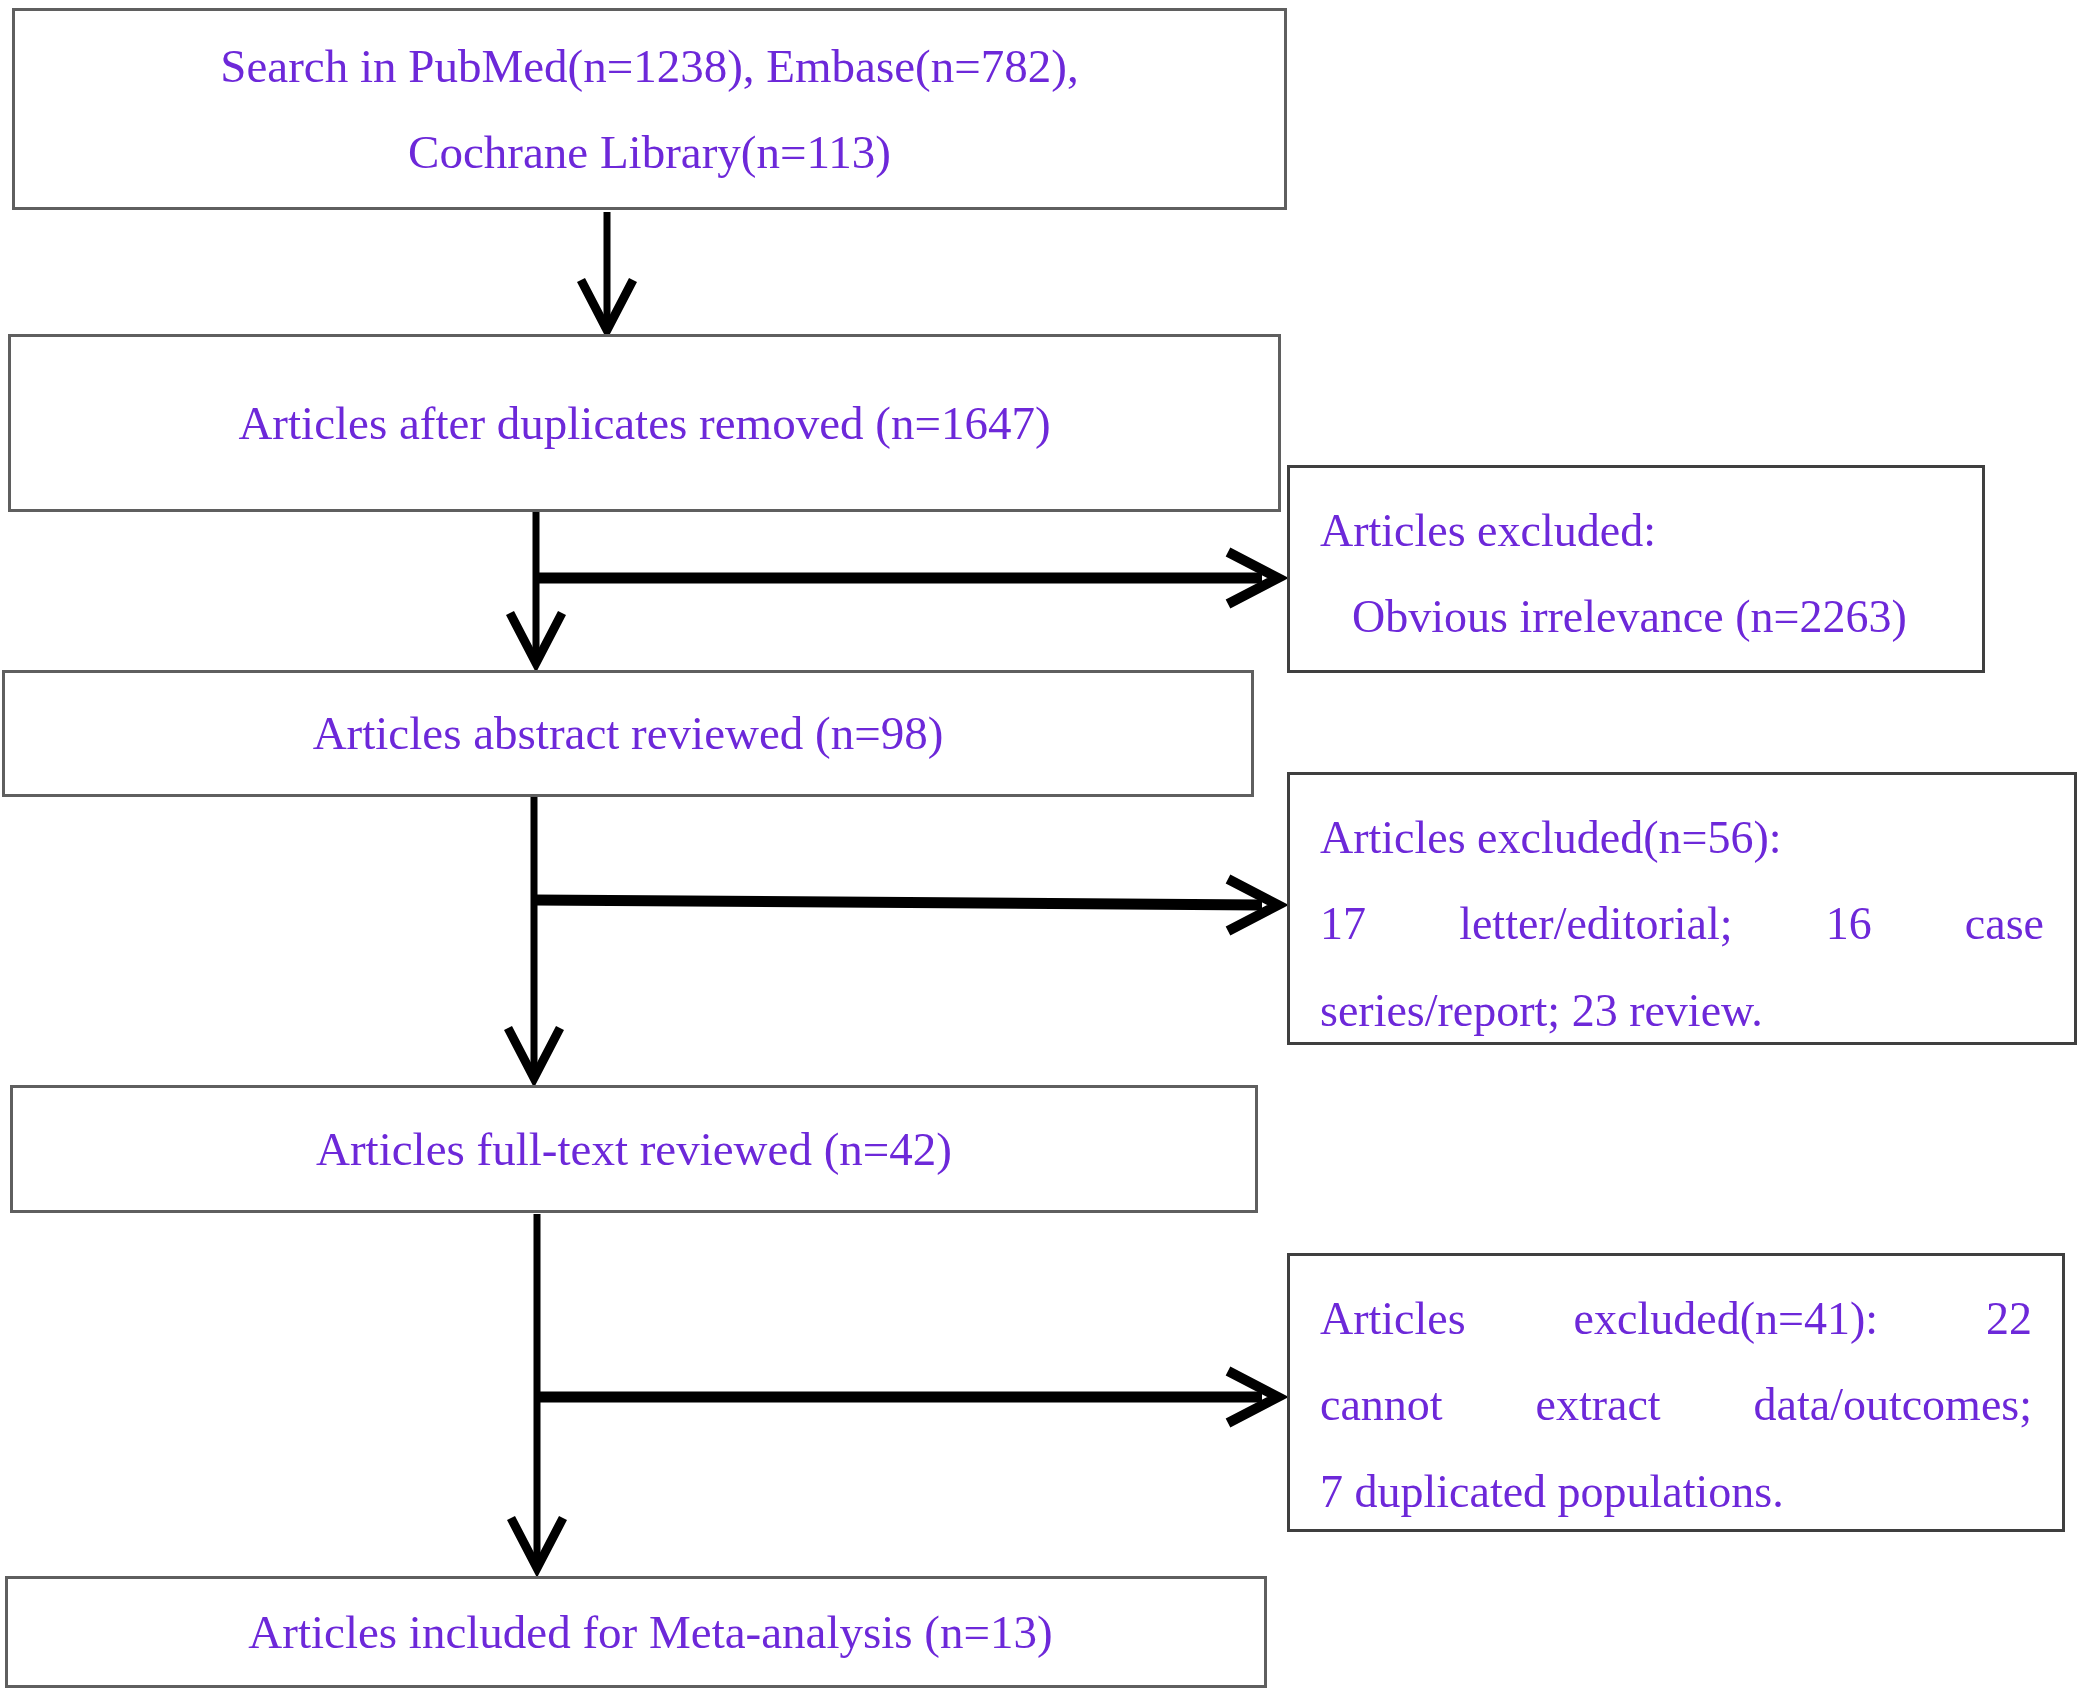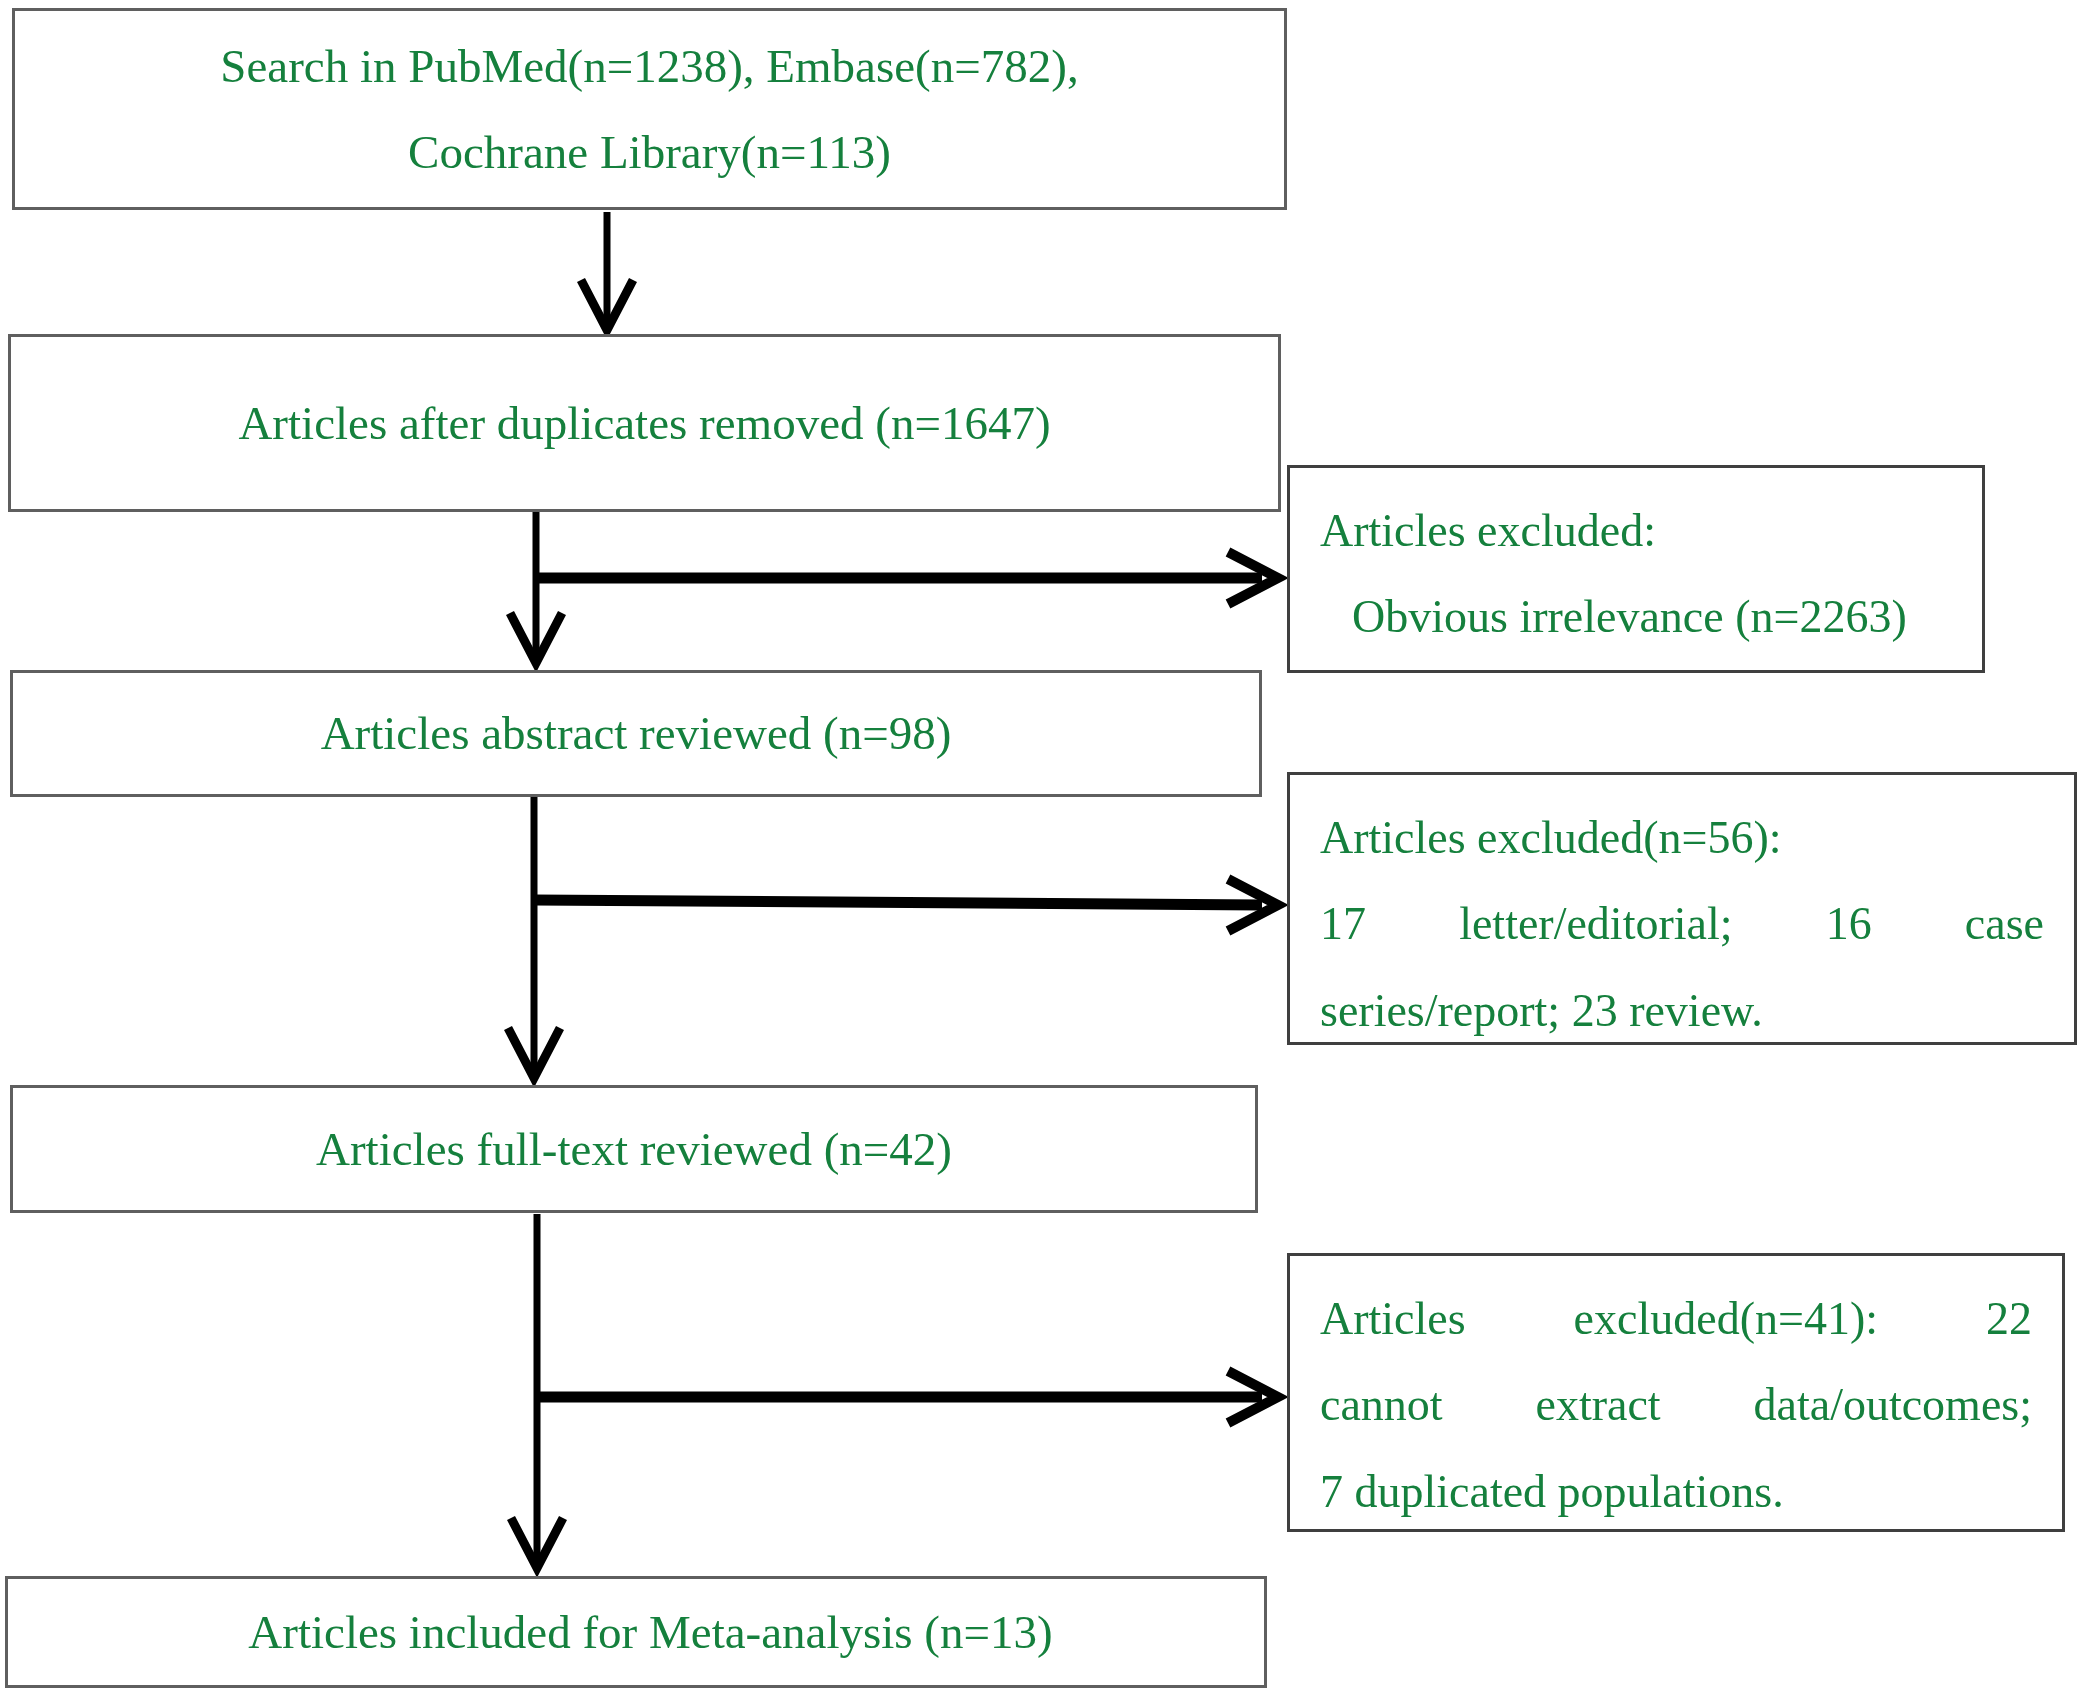--- a/index.html
+++ b/index.html
@@ -2,21 +2,21 @@
 <html><head>
 <meta charset="utf-8">
 <style>
   html, body { margin: 0; padding: 0; background: #ffffff; }
   .canvas {
     position: relative;
     width: 2083px;
     height: 1695px;
     background: #ffffff;
     font-family: "Liberation Serif", "DejaVu Serif", serif;
-    color: #15803d;
+    color: #6d28d9;
     overflow: hidden;
   }
   svg.arrows {
     position: absolute;
     left: 0; top: 0;
     width: 2083px; height: 1695px;
     z-index: 1;
   }
   .box {
     position: absolute;
@@ -97,21 +97,21 @@
 
   <div class="box box1-gap" style="left:12px; top:8px; width:1275px; height:202px;">
     <span class="bline">Search in PubMed(n=1238), Embase(n=782),</span>
     <span class="bline">Cochrane Library(n=113)</span>
   </div>
 
   <div class="box" style="left:8px; top:334px; width:1273px; height:178px;">
     <span class="bline">Articles after duplicates removed (n=1647)</span>
   </div>
 
-  <div class="box" style="left:10px; top:670px; width:1252px; height:127px;">
+  <div class="box" style="left:2px; top:670px; width:1252px; height:127px;">
     <span class="bline">Articles abstract reviewed (n=98)</span>
   </div>
 
   <div class="box" style="left:10px; top:1085px; width:1248px; height:128px;">
     <span class="bline">Articles full-text reviewed (n=42)</span>
   </div>
 
   <div class="box" style="left:5px; top:1576px; width:1262px; height:112px;padding-left:29px;">
     <span class="bline">Articles included for Meta-analysis (n=13)</span>
   </div>

